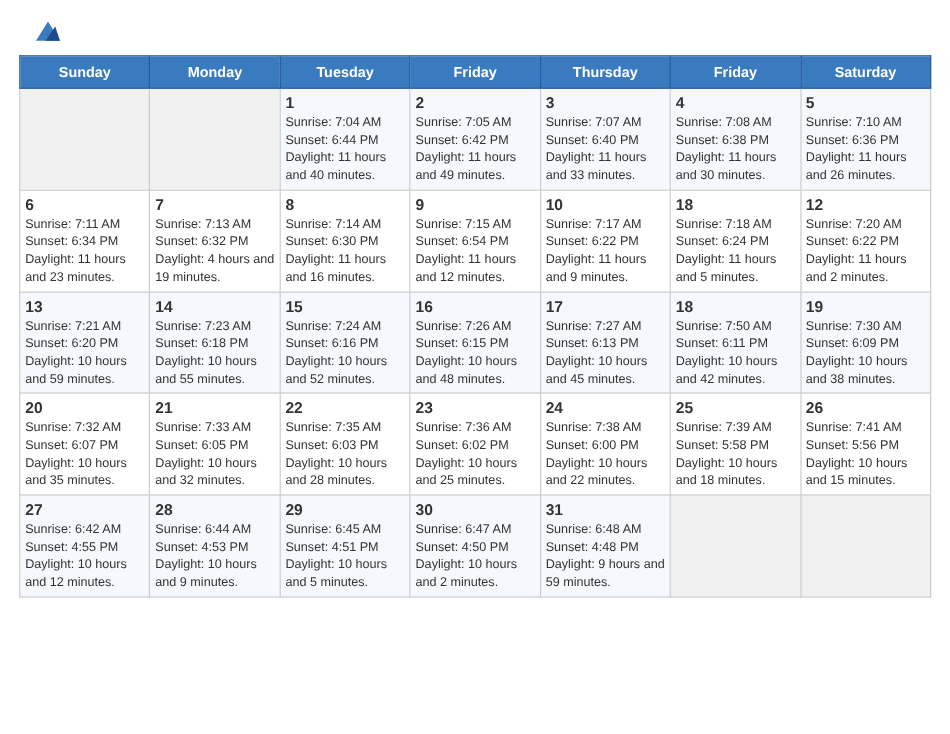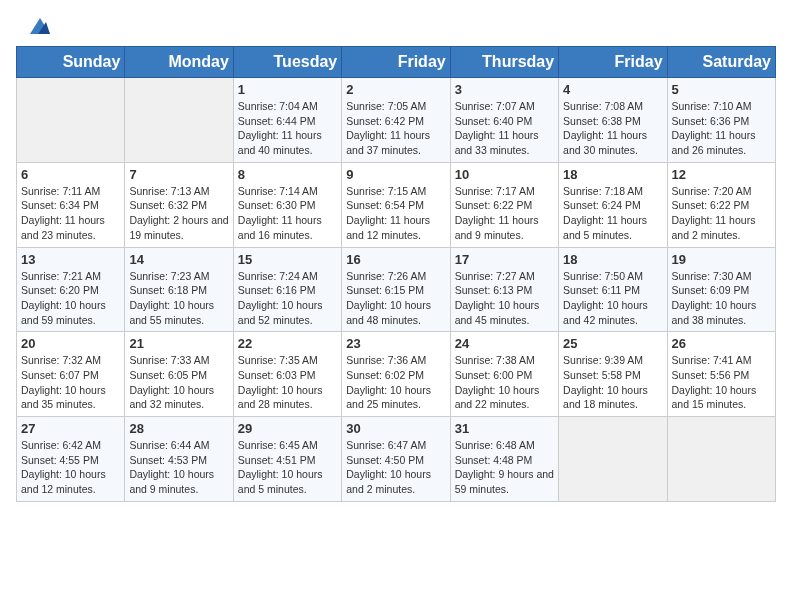--- a/index.html
+++ b/index.html
@@ -54,22 +54,22 @@
     }
     .calendar {
       width: 100%;
       border-collapse: collapse;
       font-size: 11px;
     }
     .calendar th {
       background: #3a7abf;
       color: #fff;
       padding: 6px 4px;
-      text-align: right;
-      font-size: 16px;
+      text-align: center;
+      font-size: 12px;
       font-weight: bold;
       border: 1px solid #2a5a9f;
     }
     .calendar td {
       border: 1px solid #ccc;
       vertical-align: top;
       padding: 4px;
       width: 108px;
       min-height: 80px;
       background: #fff;
@@ -135,21 +135,21 @@
         <td>
           <span class="day-num">1</span>
           <div class="day-info">Sunrise: 7:04 AM</div>
           <div class="day-info">Sunset: 6:44 PM</div>
           <div class="day-info">Daylight: 11 hours and 40 minutes.</div>
         </td>
         <td>
           <span class="day-num">2</span>
           <div class="day-info">Sunrise: 7:05 AM</div>
           <div class="day-info">Sunset: 6:42 PM</div>
-          <div class="day-info">Daylight: 11 hours and 37 minutes.</div>
+          <div class="day-info">Daylight: 11 hours and 49 minutes.</div>
         </td>
         <td>
           <span class="day-num">3</span>
           <div class="day-info">Sunrise: 7:07 AM</div>
           <div class="day-info">Sunset: 6:40 PM</div>
           <div class="day-info">Daylight: 11 hours and 33 minutes.</div>
         </td>
         <td>
           <span class="day-num">4</span>
           <div class="day-info">Sunrise: 7:08 AM</div>
@@ -167,21 +167,21 @@
         <td>
           <span class="day-num">6</span>
           <div class="day-info">Sunrise: 7:11 AM</div>
           <div class="day-info">Sunset: 6:34 PM</div>
           <div class="day-info">Daylight: 11 hours and 23 minutes.</div>
         </td>
         <td>
           <span class="day-num">7</span>
           <div class="day-info">Sunrise: 7:13 AM</div>
           <div class="day-info">Sunset: 6:32 PM</div>
-          <div class="day-info">Daylight: 2 hours and 19 minutes.</div>
+          <div class="day-info">Daylight: 4 hours and 19 minutes.</div>
         </td>
         <td>
           <span class="day-num">8</span>
           <div class="day-info">Sunrise: 7:14 AM</div>
           <div class="day-info">Sunset: 6:30 PM</div>
           <div class="day-info">Daylight: 11 hours and 16 minutes.</div>
         </td>
         <td>
           <span class="day-num">9</span>
           <div class="day-info">Sunrise: 7:15 AM</div>
@@ -277,21 +277,21 @@
           <div class="day-info">Daylight: 10 hours and 25 minutes.</div>
         </td>
         <td>
           <span class="day-num">24</span>
           <div class="day-info">Sunrise: 7:38 AM</div>
           <div class="day-info">Sunset: 6:00 PM</div>
           <div class="day-info">Daylight: 10 hours and 22 minutes.</div>
         </td>
         <td>
           <span class="day-num">25</span>
-          <div class="day-info">Sunrise: 9:39 AM</div>
+          <div class="day-info">Sunrise: 7:39 AM</div>
           <div class="day-info">Sunset: 5:58 PM</div>
           <div class="day-info">Daylight: 10 hours and 18 minutes.</div>
         </td>
         <td>
           <span class="day-num">26</span>
           <div class="day-info">Sunrise: 7:41 AM</div>
           <div class="day-info">Sunset: 5:56 PM</div>
           <div class="day-info">Daylight: 10 hours and 15 minutes.</div>
         </td>
       </tr>

